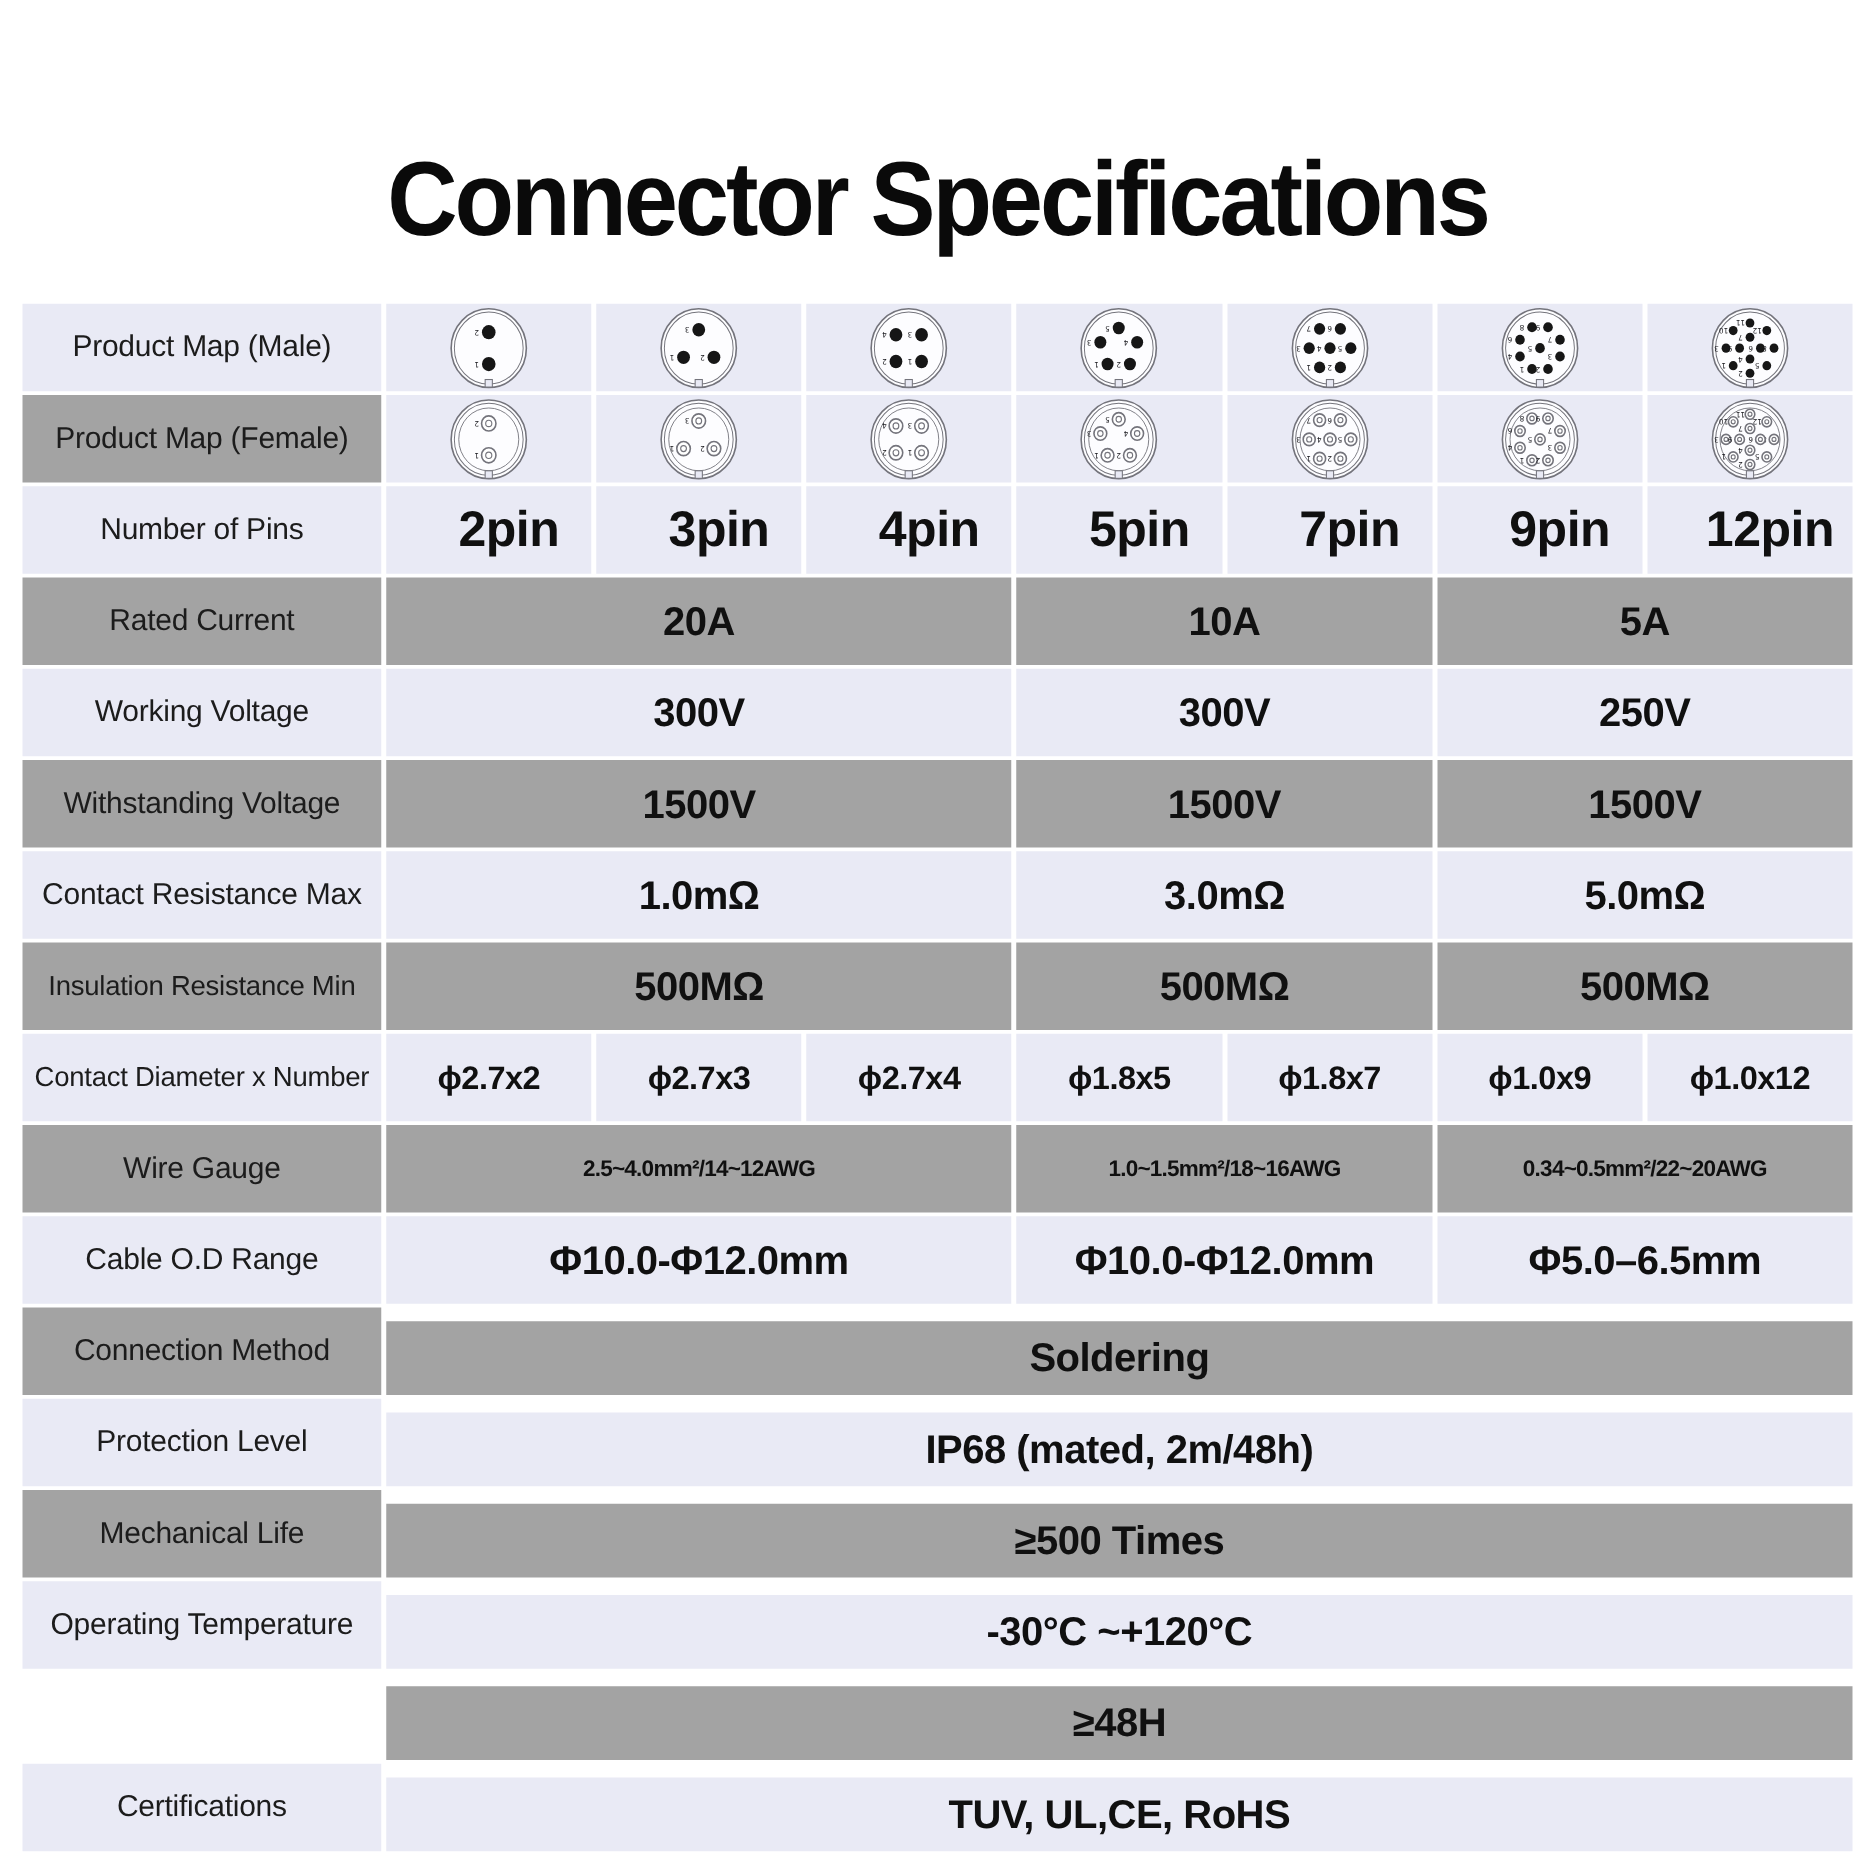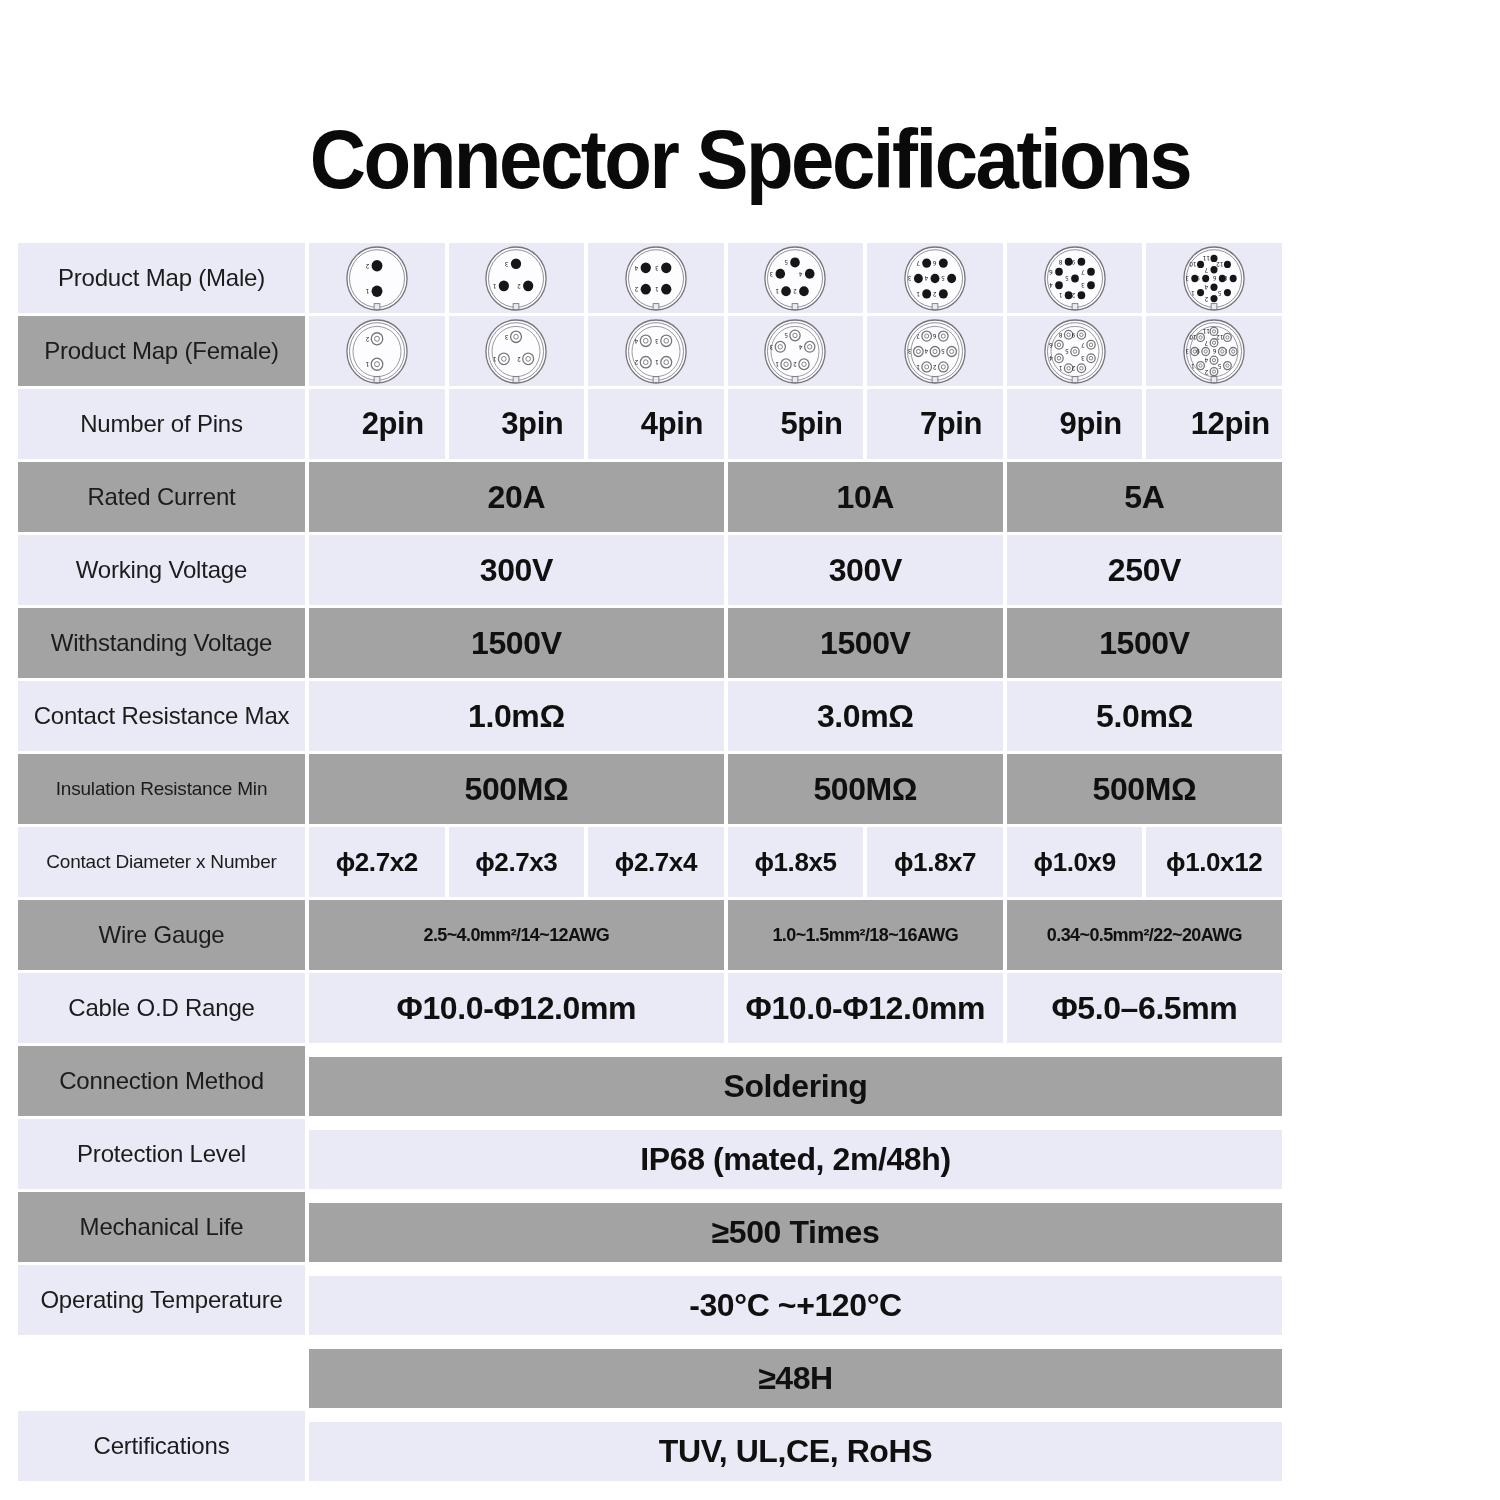--- a/index.html
+++ b/index.html
@@ -9,37 +9,37 @@
     font-family:"Liberation Sans","DejaVu Sans",sans-serif;
   }
   .title{
     position:absolute;top:58px;left:0;width:1500px;
     text-align:center;
     font-size:78px;font-weight:700;letter-spacing:-2.5px;
     color:#0a0a0a;
     transform:scaleY(1.08);transform-origin:top center;
   }
   .tbl{
-    position:absolute;left:18px;top:243px;width:1264px;
+    position:absolute;left:18px;top:243px;width:1464px;
     display:grid;
     grid-template-columns:287px repeat(7,1fr);
     grid-auto-rows:70px;
     column-gap:4px;row-gap:3px;
     background:#ffffff;
   }
   .cell{
     display:flex;align-items:center;justify-content:center;
     text-align:center;overflow:hidden;
   }
   .dark{background:#a3a3a3;}
   .light{background:#e9eaf5;}
   .label{font-size:24px;font-weight:400;color:#1c1c1c;letter-spacing:-0.2px;}
-  .label.sm{font-size:19px;}
+  .label.sm{font-size:22px;}
   .val{font-size:32px;font-weight:700;color:#101010;letter-spacing:-0.4px;}
-  .val.pinval{font-size:31px;padding-left:32px;}
+  .val.pinval{font-size:40px;padding-left:32px;}
   .val.dia{font-size:26px;}
   .val.gauge{font-size:18px;letter-spacing:-0.6px;}
   .g1{grid-column:2 / span 3;}
   .g2{grid-column:5 / span 2;}
   .g3{grid-column:7 / span 2;}
   .full{grid-column:2 / span 7;margin-top:11px;}
   svg.conn{display:block;}
 </style>
 </head>
 <body>

